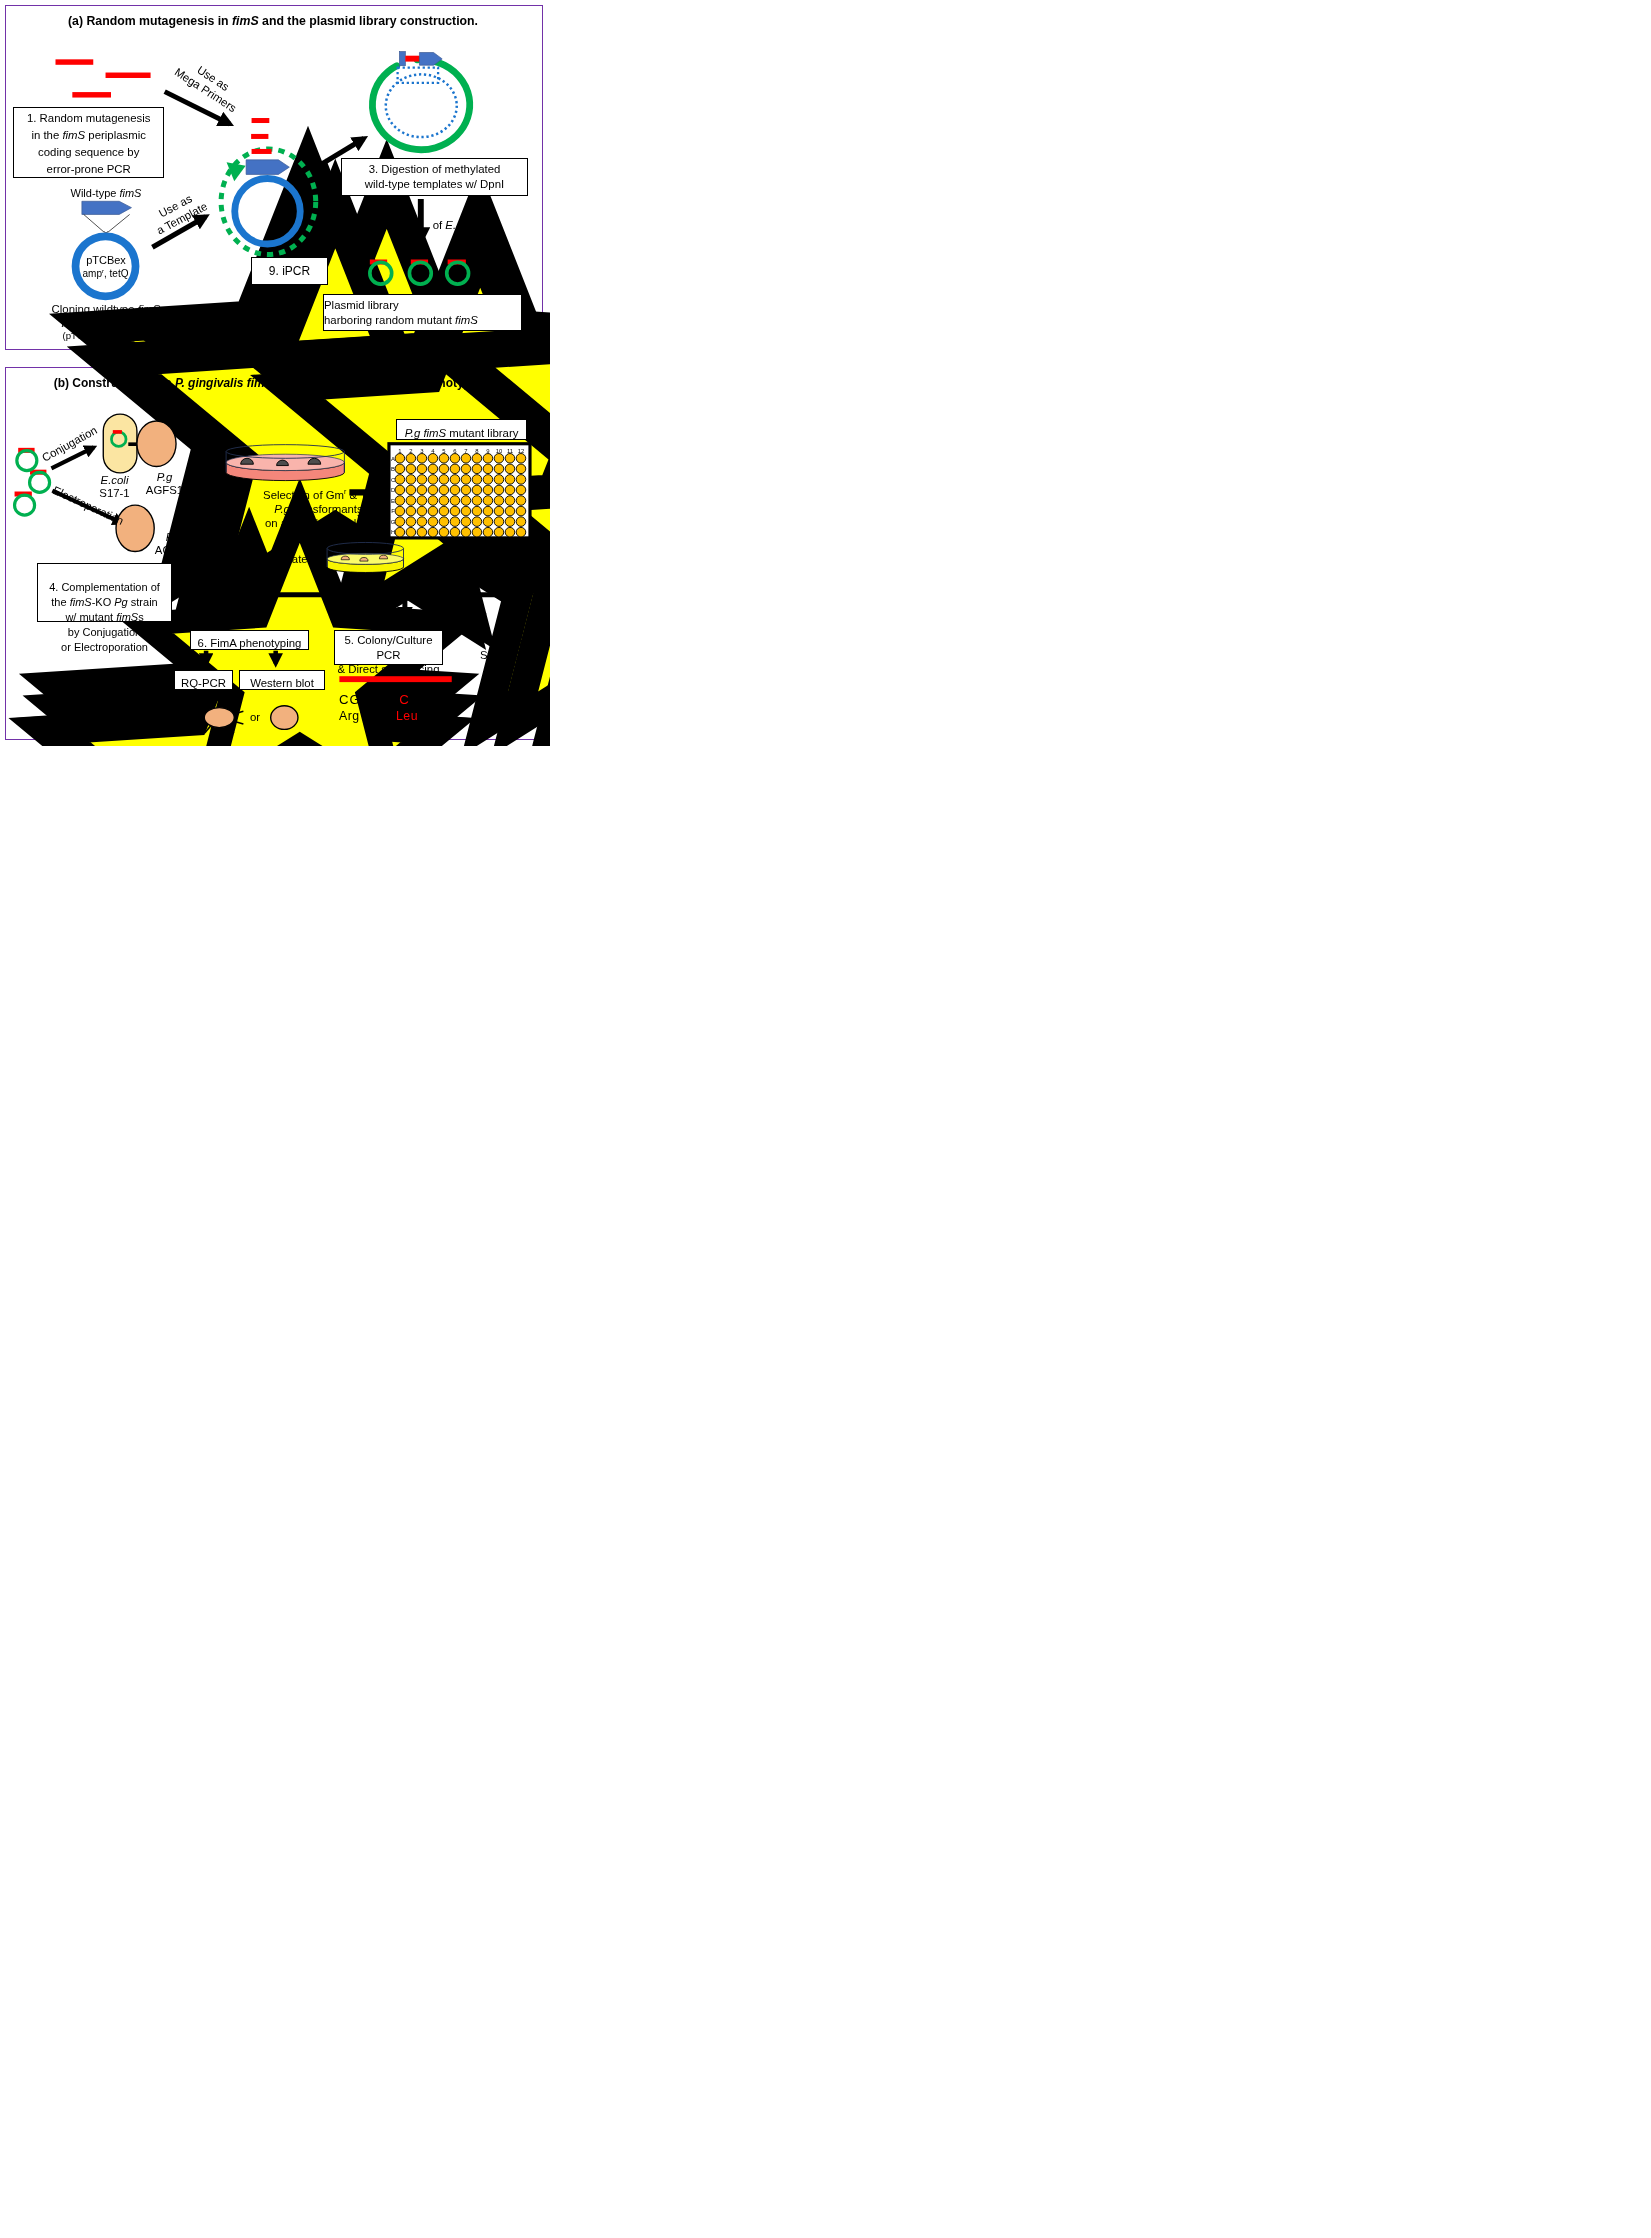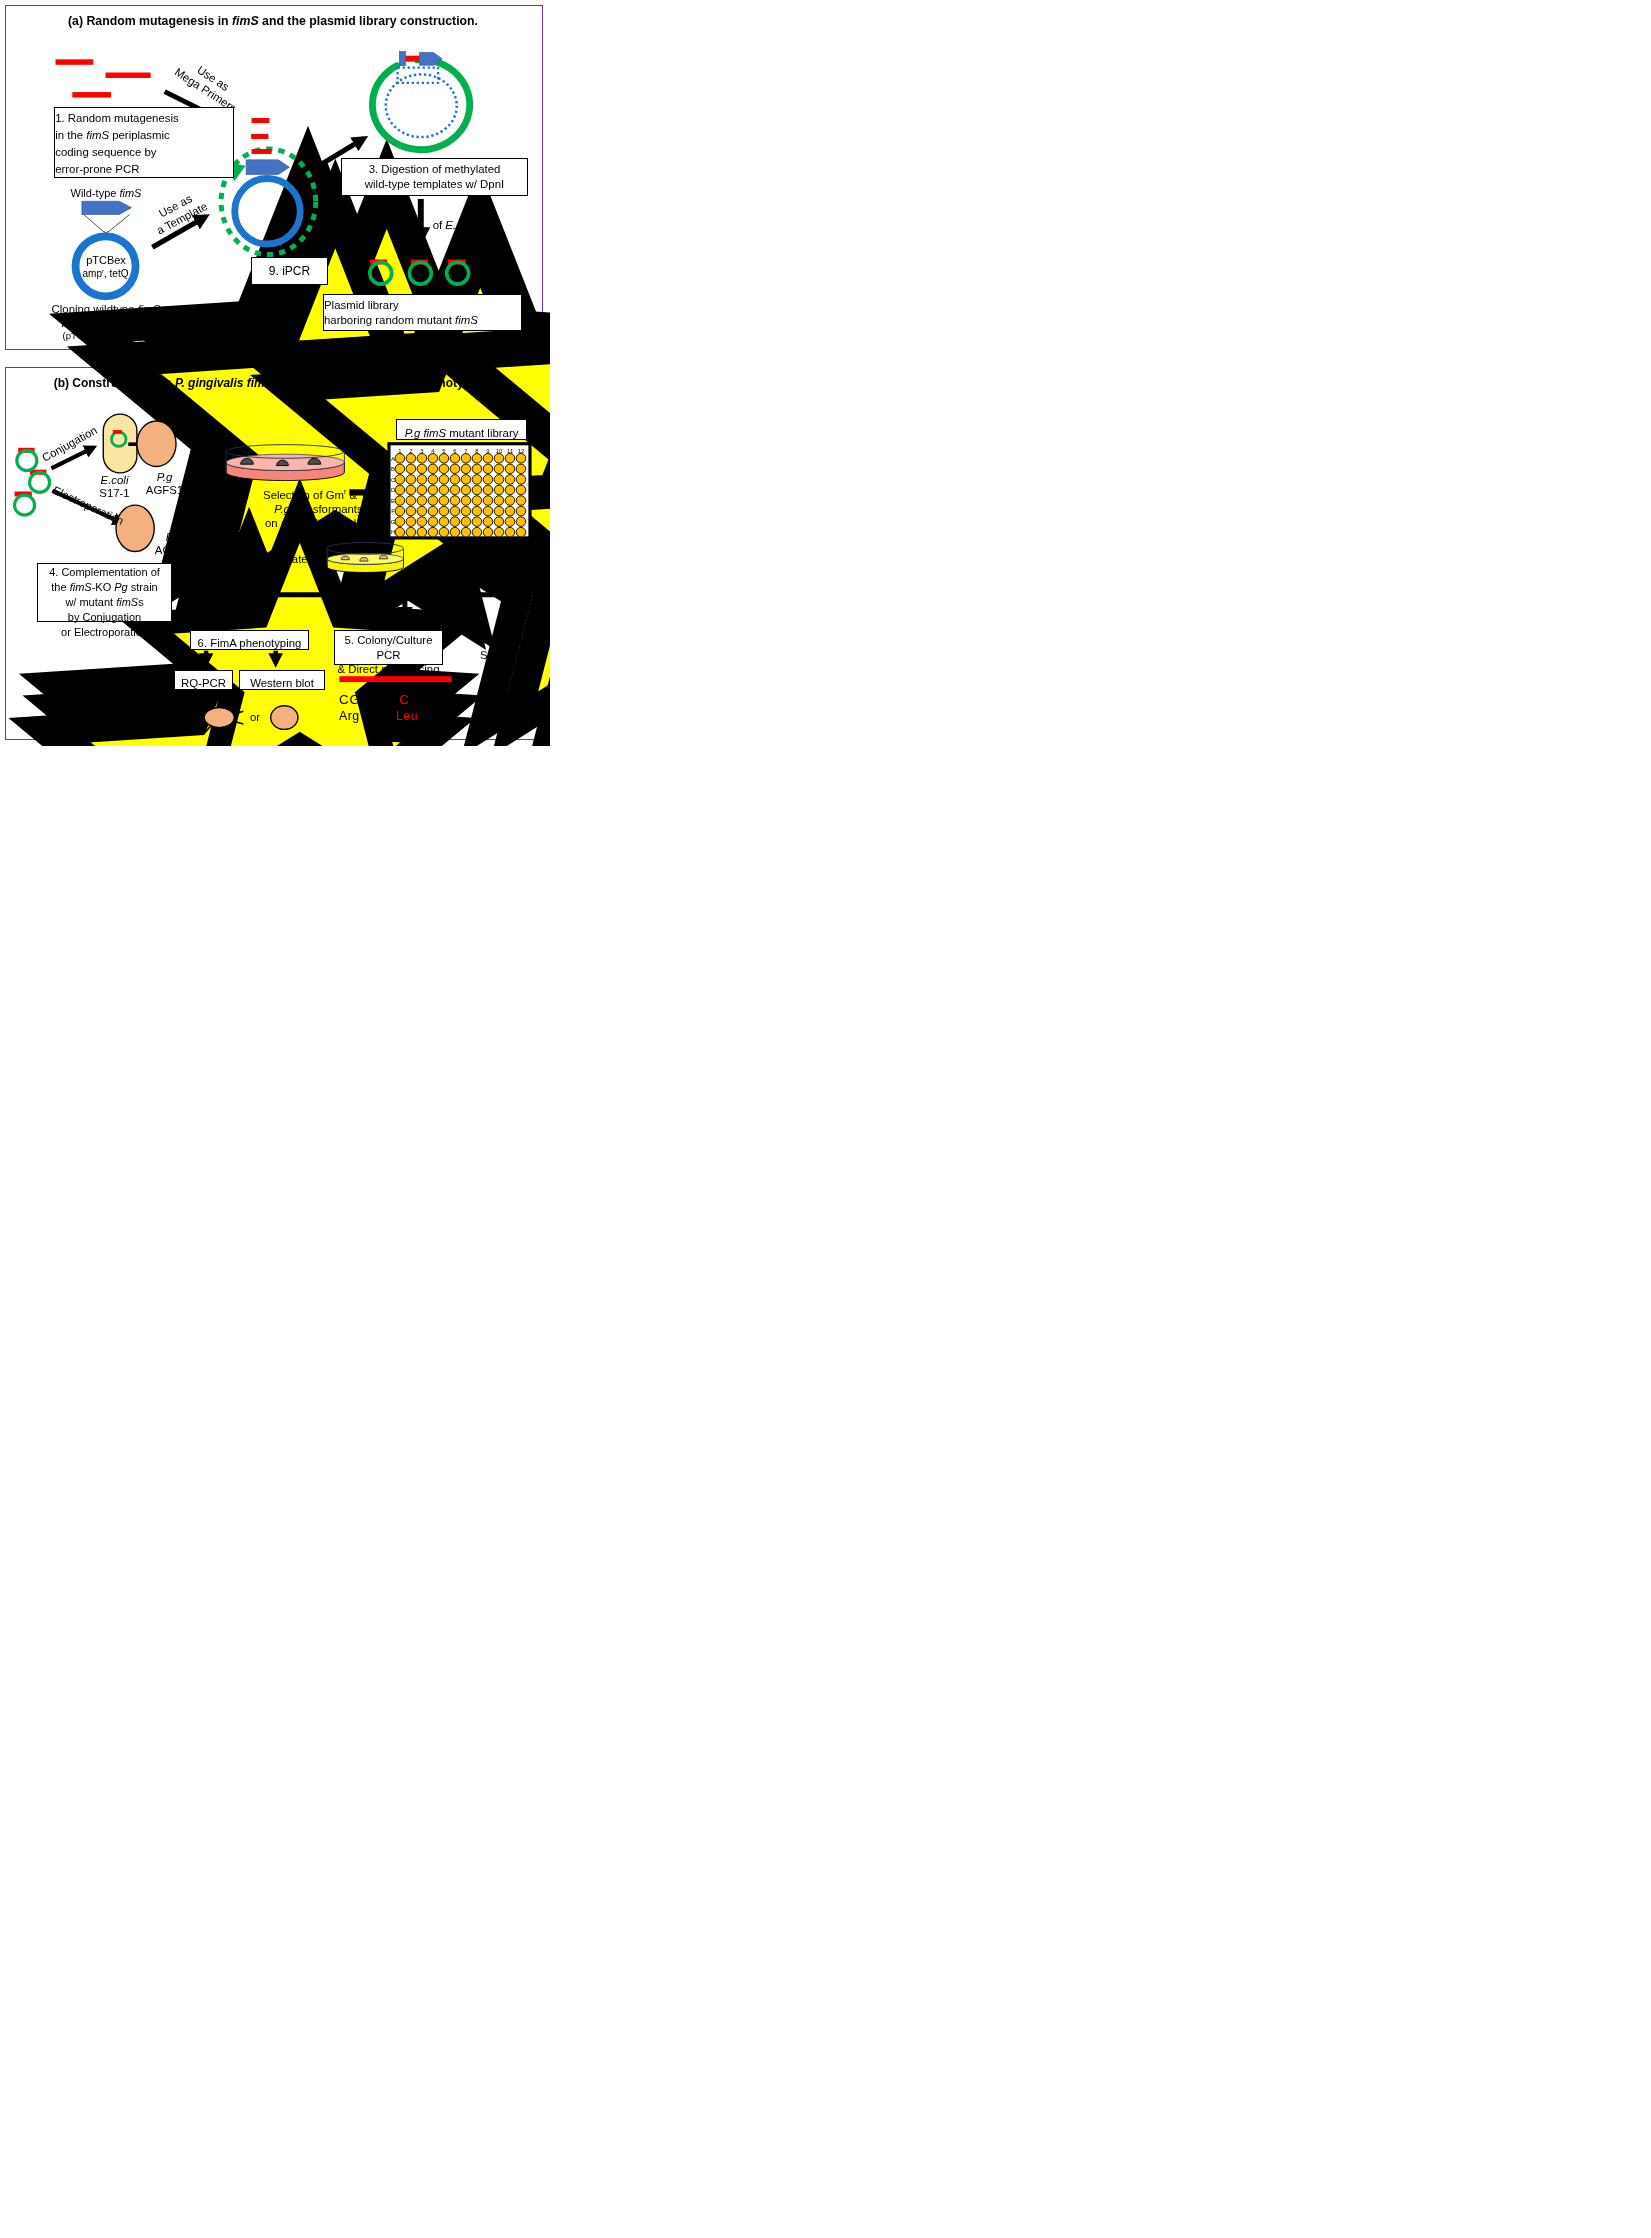--- a/index.html
+++ b/index.html
@@ -311,21 +311,21 @@
     <use href="#star" transform="translate(882,1492) scale(1.9)"></use>
   </svg>
 
   <div class="t ctr bold" style="left:18px;top:13.7px;width:510px;font-size:12.3px;"><span>(a) Random mutagenesis in </span><span class="i">fimS</span><span> and the plasmid library  construction.</span></div>
 
   <div class="t" style="left:168px;top:71px;width:82px;transform:rotate(33deg);font-size:11.4px;text-align:center;">
     <div class="line">Use as</div>
     <div class="line">Mega Primers</div>
   </div>
 
-  <div class="bx" style="left:13.2px;top:107px;width:180px;height:71px;font-size:11.4px;padding-top:2.3px;margin-left:41px;">
+  <div class="bx" style="left:13.2px;top:107px;width:151px;height:71px;font-size:11.4px;text-align:center;padding-top:2.3px;">
     <div style="line-height:17px;">1. Random mutagenesis</div>
     <div style="line-height:17px;"><span>in the </span><span class="i">fimS</span><span> periplasmic</span></div>
     <div style="line-height:17px;">coding sequence by</div>
     <div style="line-height:17px;">error-prone PCR</div>
   </div>
 
   <div class="t ctr" style="left:57px;top:187px;width:98px;font-size:11px;"><span>Wild-type </span><span class="i">fimS</span></div>
 
   <div class="t" style="left:139px;top:199px;width:80px;transform:rotate(-28deg);font-size:11.4px;text-align:center;">
     <div class="line">Use as</div>
@@ -371,21 +371,21 @@
   </div>
   <div class="t ctr" style="left:139px;top:471px;width:51px;font-size:11.4px;">
     <div style="line-height:12.7px;"><span class="i">P.g</span></div>
     <div style="line-height:12.7px;">AGFS1</div>
   </div>
   <div class="t ctr" style="left:148px;top:531px;width:51px;font-size:11.4px;">
     <div style="line-height:12.7px;"><span class="i">P.g</span></div>
     <div style="line-height:12.7px;">AGFS1</div>
   </div>
 
-  <div class="bx" style="left:37px;top:563px;width:135px;height:59px;font-size:11px;text-align:center;padding-top:1px;">
+  <div class="bx" style="left:37px;top:563px;width:135px;height:59px;font-size:11px;text-align:center;padding-top:16px;">
     <div style="line-height:15px;">4. Complementation of</div>
     <div style="line-height:15px;"><span>the </span><span class="i">fimS</span><span>-KO </span><span class="i">Pg</span><span> strain</span></div>
     <div style="line-height:15px;"><span>w/ mutant </span><span class="i">fimS</span><span>s</span></div>
     <div style="line-height:15px;">by Conjugation</div>
     <div style="line-height:15px;">or Electroporation</div>
   </div>
 
   <div class="t ctr" style="left:226px;top:485px;width:185px;font-size:11.4px;">
     <div style="line-height:14px;"><span>Selection of Gm</span><span class="sup">r</span><span> &amp; Tc</span><span class="sup">r</span></div>
     <div style="line-height:14px;"><span class="i">P.g</span><span> transformants</span></div>

